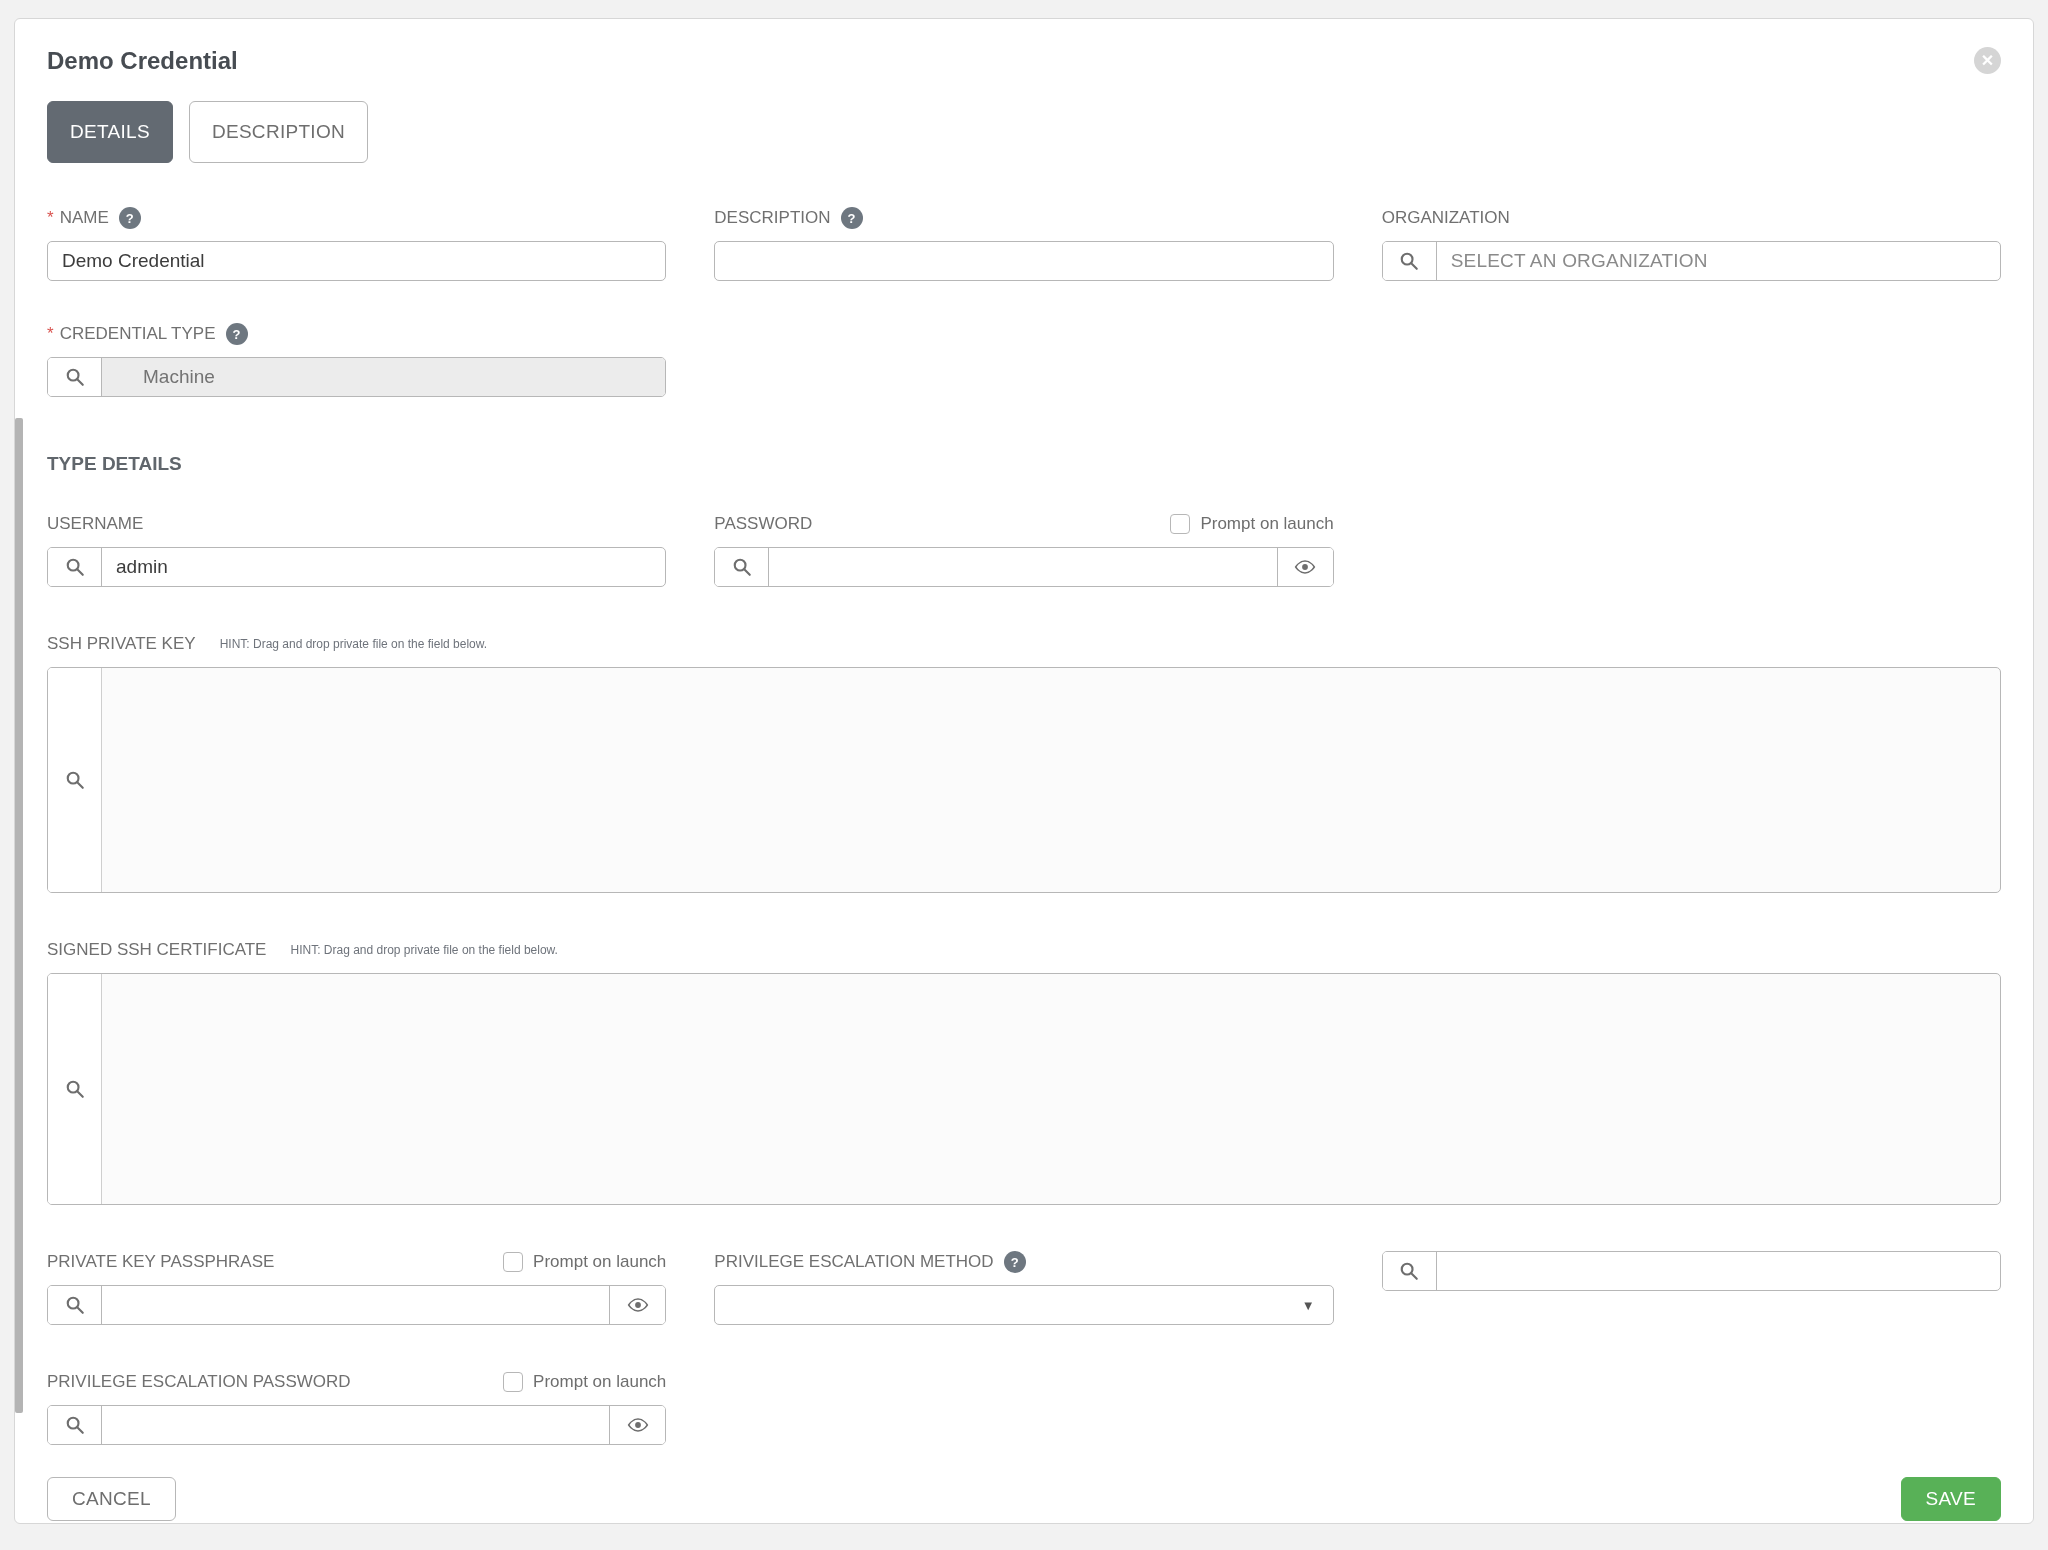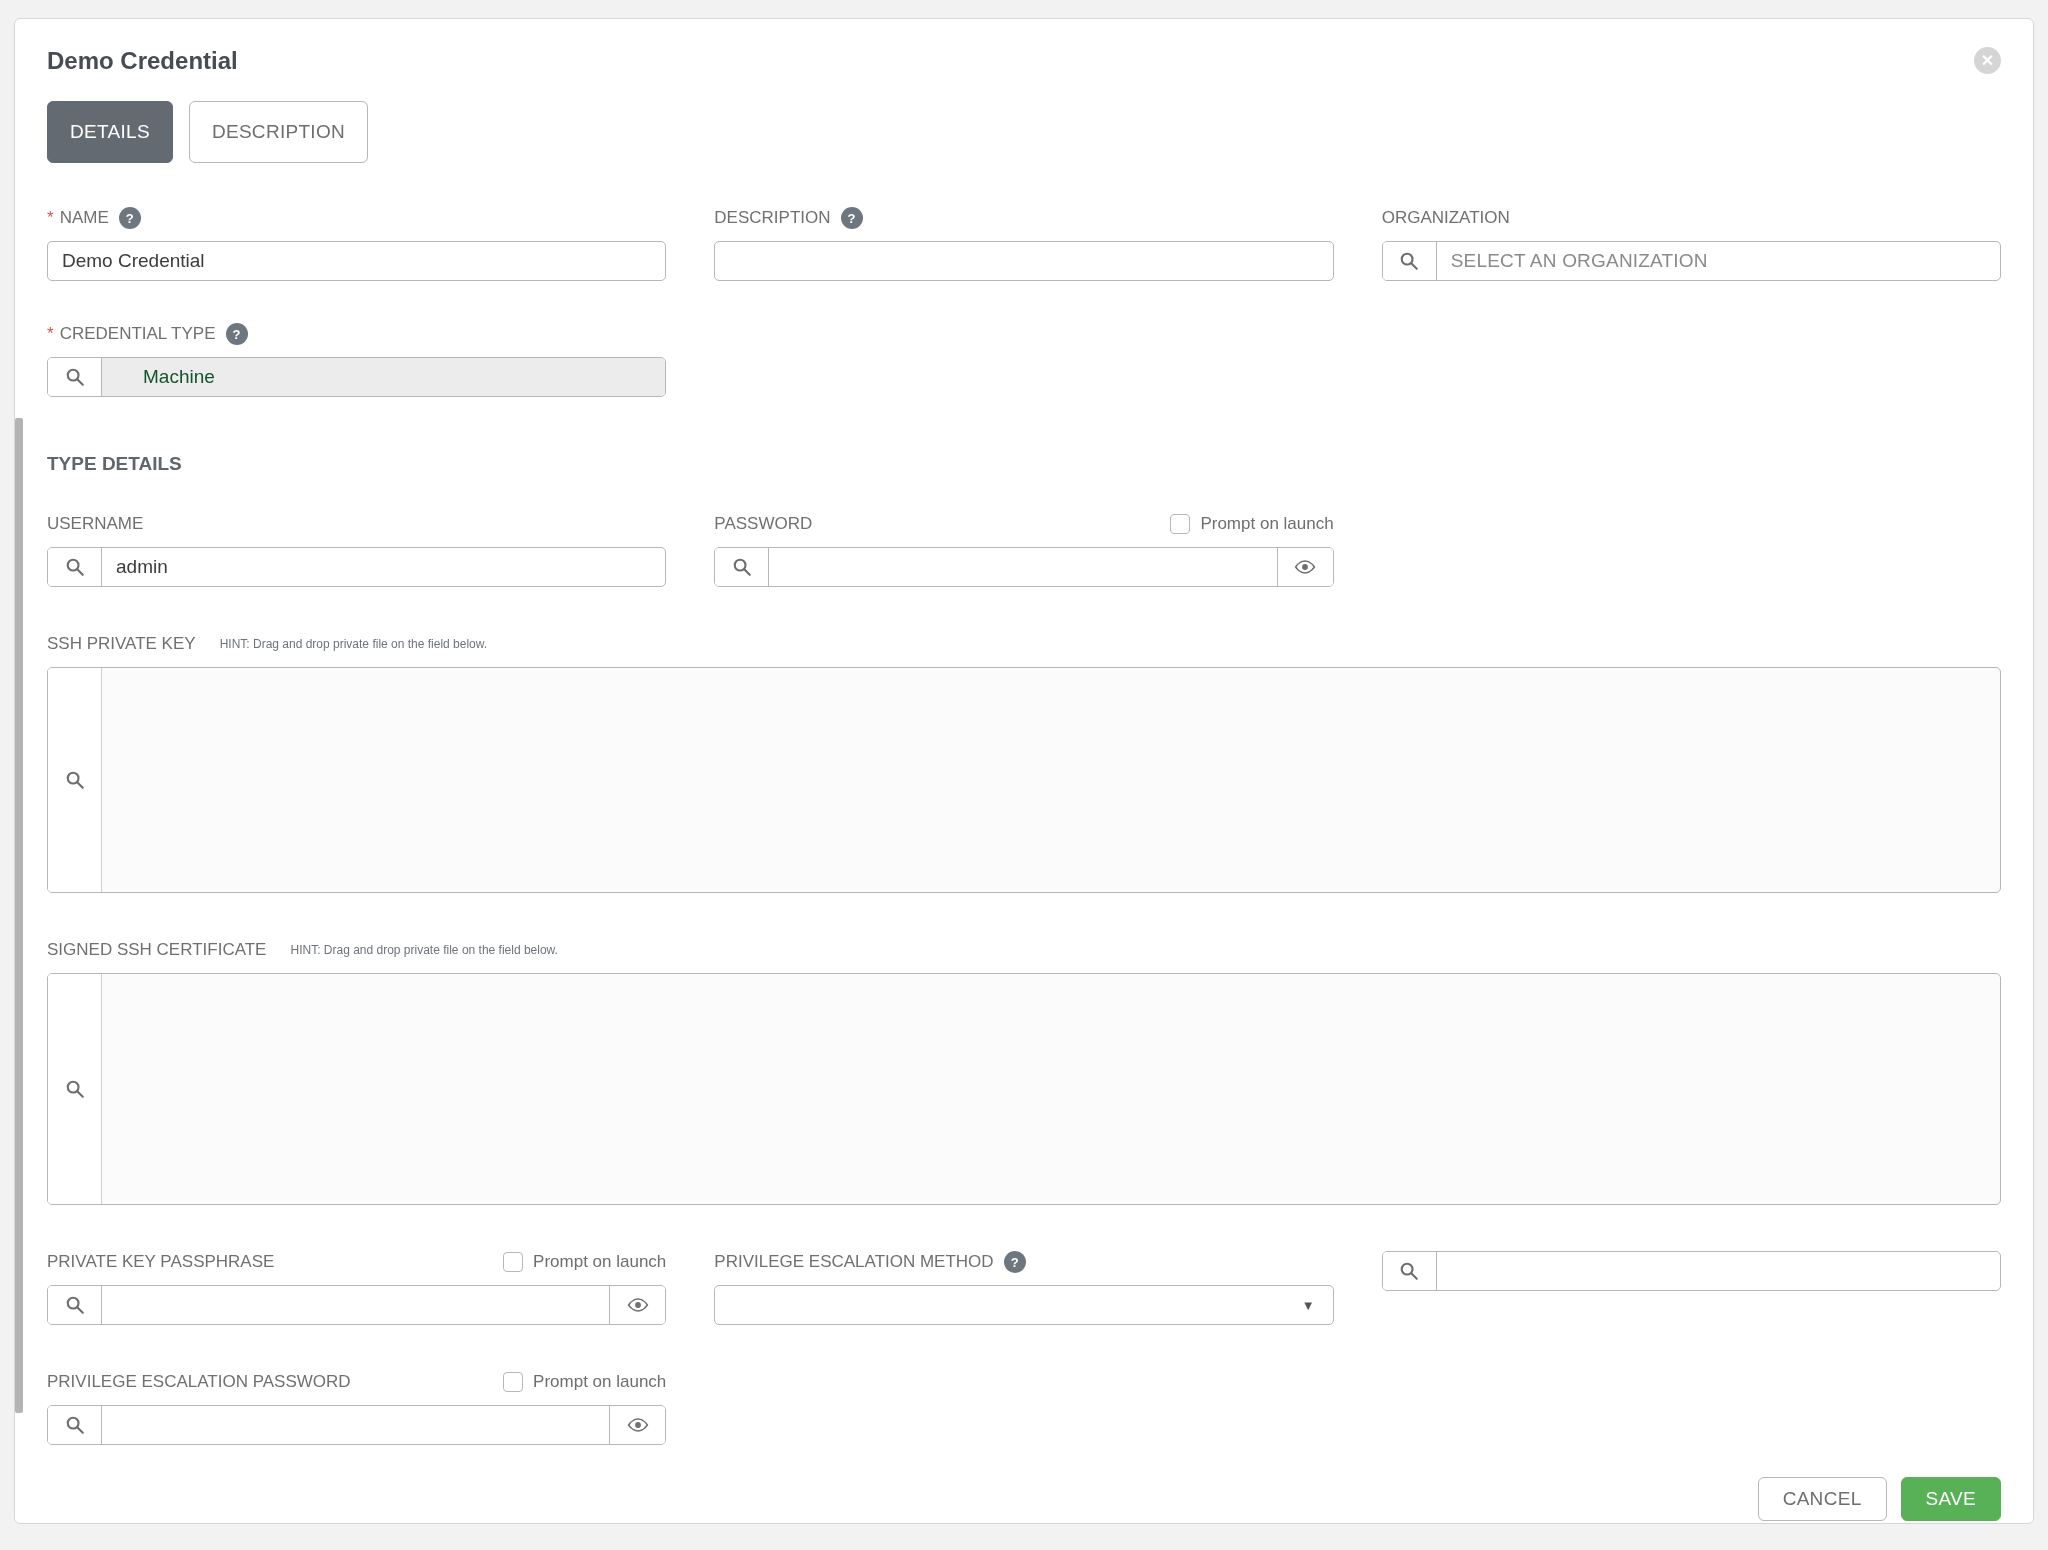--- a/index.html
+++ b/index.html
@@ -87,21 +87,21 @@
     width: 56px; flex: 0 0 56px; background: #ffffff;
     border: none; border-left: 1px solid #b7b7b7;
     display: flex; align-items: center; justify-content: center;
     color: #6e6e6e; cursor: pointer;
   }
   .input-group input {
     flex: 1; min-width: 0; border: none; outline: none;
     padding: 0 14px; font-size: 19px; color: #3c3c3c;
     font-family: "Liberation Sans", sans-serif; background: transparent;
   }
-  .input-group input.disabled-bg { background: #ececec; color: #14532d; padding-left: 41px; }
+  .input-group input.disabled-bg { background: #ececec; color: #737373; padding-left: 41px; }
   .input-group input::placeholder { color: #8a8a8a; letter-spacing: .2px; }
 
   .checkbox-wrap { display: flex; align-items: center; font-size: 17px; color: #6e6e6e; gap: 10px; margin-left: 8px; }
   .checkbox {
     width: 20px; height: 20px; border: 1px solid #b7b7b7; border-radius: 4px;
     background: #ffffff; appearance: none; cursor: pointer; margin: 0;
   }
 
   .hint { font-size: 12px; color: #6e737b; margin-left: 24px; }
   .big-field {
@@ -123,21 +123,21 @@
   }
 
   .select-box {
     display: flex; align-items: center; height: 40px; width: 100%;
     border: 1px solid #b7b7b7; border-radius: 5px; background: #ffffff;
     padding: 0 18px; cursor: pointer;
   }
   .select-box .spacer { flex: 1; }
   .caret { font-size: 13px; color: #555555; }
 
-  .footer { margin-top: 32px; display: flex; justify-content: flex-end; gap: 14px; }
+  .footer { margin-top: 32px; display: flex; justify-content: space-between; gap: 14px; }
   .btn {
     height: 44px; border-radius: 6px; font-size: 19px; letter-spacing: .3px;
     padding: 0 24px; cursor: pointer; font-family: "Liberation Sans", sans-serif;
     display: flex; align-items: center;
   }
   .btn.cancel { background: #ffffff; border: 1px solid #b7b7b7; color: #6e6e6e; }
   .btn.save { background: #58b157; border: 1px solid #58b157; color: #ffffff; }
 
   .icon-svg { display: block; }
 </style>

